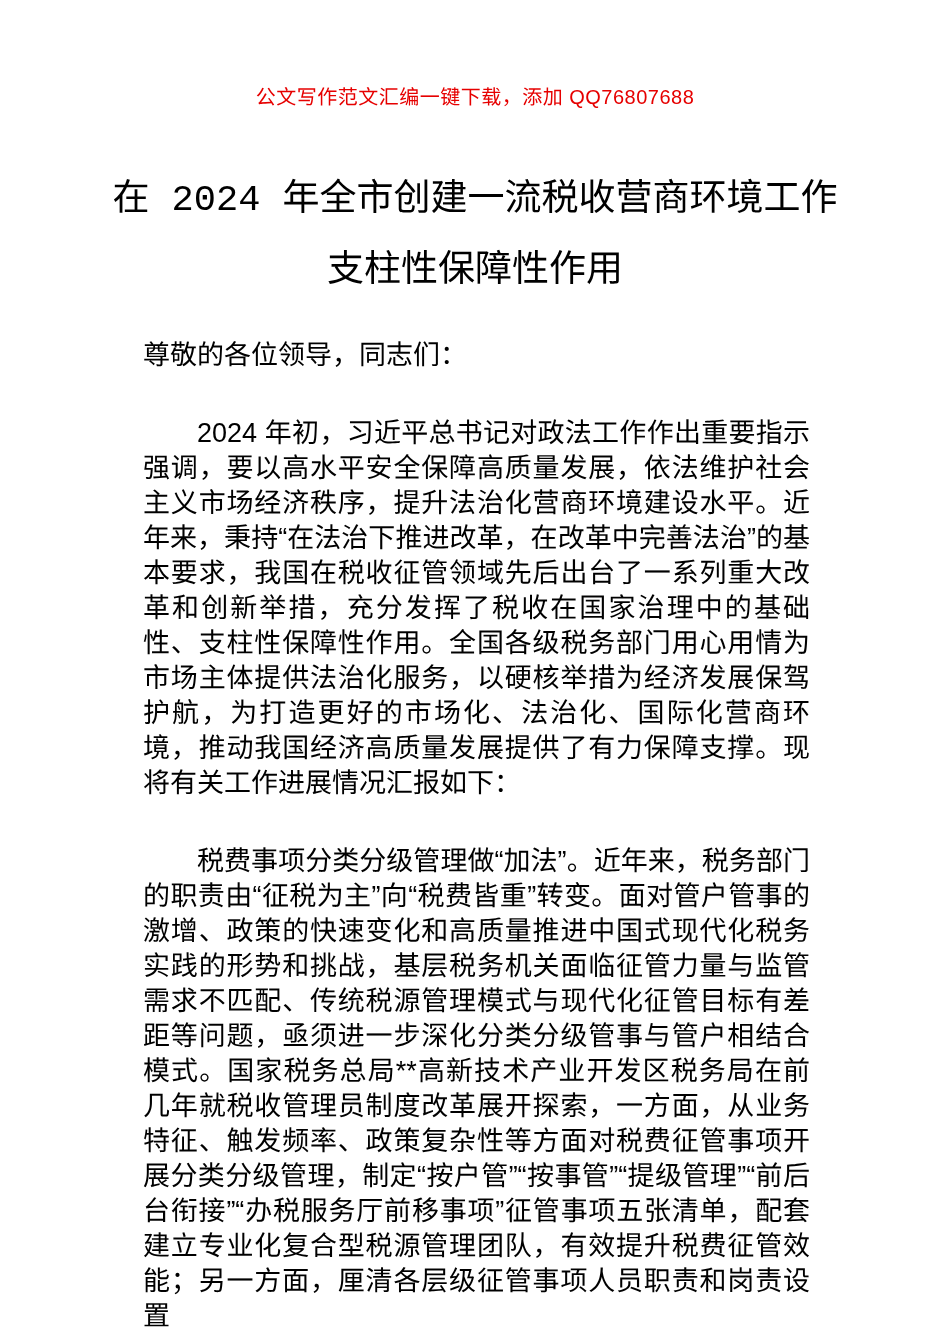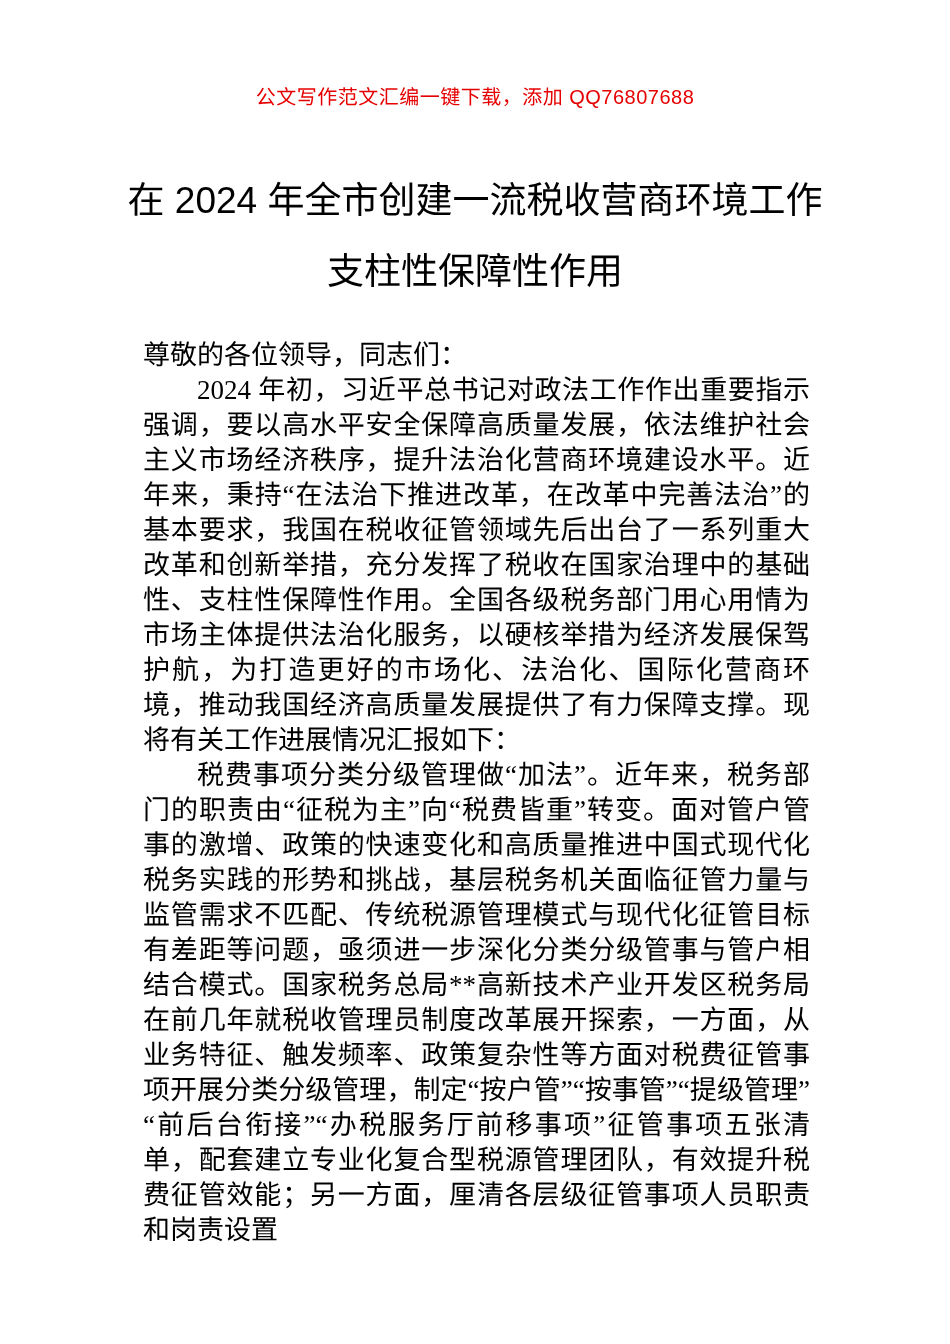--- a/index.html
+++ b/index.html
@@ -28,44 +28,45 @@
     color: #e60000;
     letter-spacing: 0.5px;
   }
   
   .doc-title {
     position: absolute;
     top: 165px;
     left: 0;
     width: 100%;
     text-align: center;
-    font-family: Liberation Sans, sans-serif;
+    font-family: Liberation Mono, monospace;
     font-size: 37px;
     line-height: 71px;
     font-weight: 400;
     color: #000000;
   }
   
   .content {
     position: absolute;
     top: 338px;
     left: 143px;
     width: 667px;
-    font-family: Liberation Serif, serif;
+    font-family: Liberation Sans, sans-serif;
     font-size: 27px;
     line-height: 35px;
     text-align: justify;
     color: #000000;
   }
   .content p {
     margin: 0;
     padding: 0;
   }
   .content p.indent {
     text-indent: 2em;
+    margin-top: 43px;
   }
 </style>
 </head>
 <body>
 
 <div class="page">
 
   <div class="promo-note">公文写作范文汇编一键下载，添加 QQ76807688</div>
 
   <div class="doc-title">

